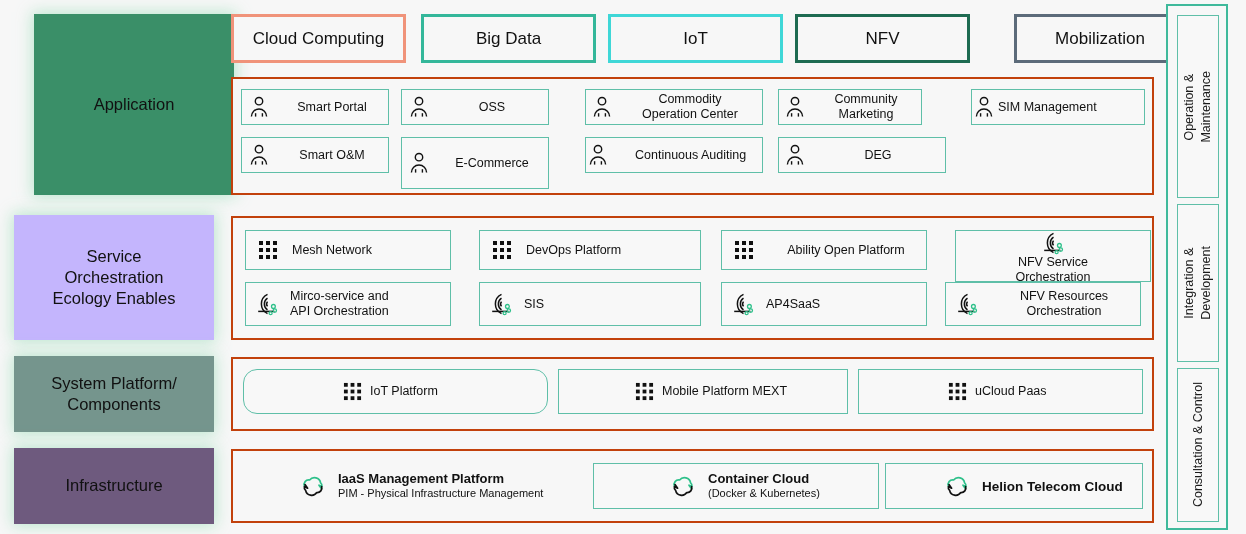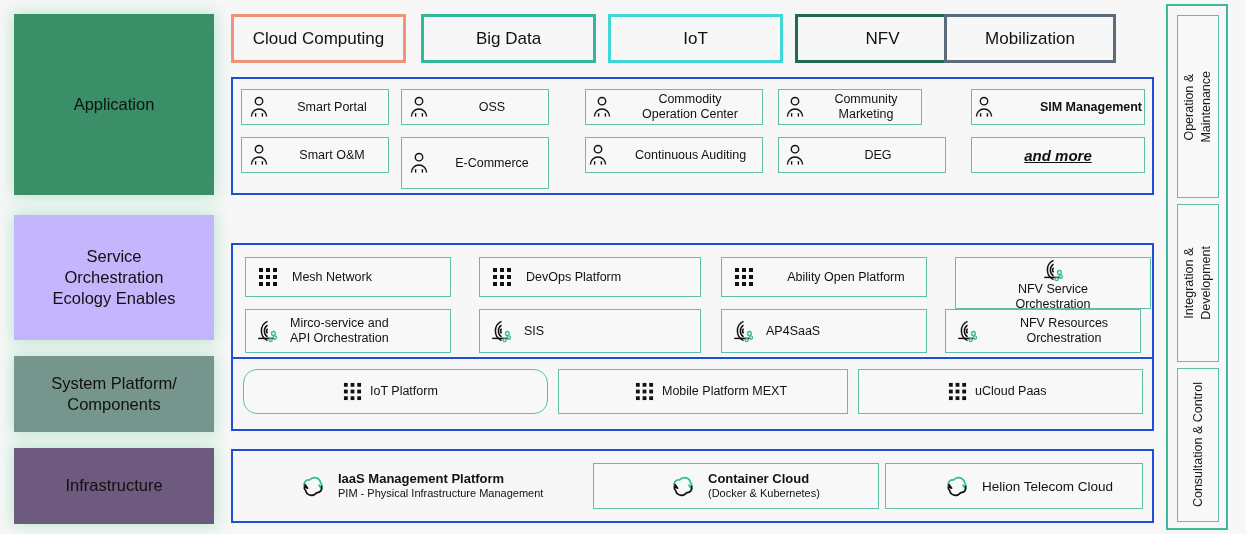--- a/index.html
+++ b/index.html
@@ -18,21 +18,21 @@
     display:flex;align-items:center;justify-content:center;
     text-align:center;line-height:1.28;
     font-size:16.5px;color:#111;
     box-shadow:0 0 14px 2px rgba(170,225,195,.75);
   }
   .layer-label span{display:block;padding:0 6px;}
 
   
   .frame{
     position:absolute;
-    border:2px solid #1d4ed8;
+    border:2px solid #c2410c;
     background:#f7f7f7;
     box-sizing:border-box;
   }
 
   
   .tag{
     position:absolute;top:14px;height:49px;
     border:3px solid #3fb99b;
     background:#f7f7f7;
     box-sizing:border-box;
@@ -55,21 +55,21 @@
 
   .andmore{
     font-style:italic;font-weight:bold;font-size:15px;
     text-decoration:underline;text-align:center;width:100%;
   }
 
   
   .infra-txt{display:flex;flex-direction:column;justify-content:center;line-height:1.25;}
   .infra-title{font-size:13px;font-weight:bold;}
   .infra-sub{font-size:11px;}
-  .infra-one{font-size:13.5px;font-weight:normal;}
+  .infra-one{font-size:13.5px;font-weight:bold;}
 
   
   #rail{
     position:absolute;left:1166px;top:4px;width:62px;height:526px;
     border:2px solid #3fb99b;background:#f7f7f7;box-sizing:border-box;
   }
   .rail-box{
     position:absolute;left:9px;width:42px;
     border:1.5px solid #5fbfa8;background:#f8f8f8;box-sizing:border-box;
     display:flex;align-items:center;justify-content:center;
@@ -77,21 +77,21 @@
   .rail-box .vtxt{
     writing-mode:vertical-rl;transform:rotate(180deg);
     font-size:12.5px;line-height:1.35;text-align:center;white-space:pre;
   }
 </style>
 </head>
 <body>
 
 <div id="stage">
 
-  <div class="layer-label" style="top:14px;height:181px;background:#3a8f68;">
+  <div class="layer-label" style="top:14px;height:181px;background:#3a8f68;margin-left:20px;">
     <span>Application</span>
   </div>
 
   <div class="layer-label" style="top:215px;height:125px;background:#c4b5fd;">
     <span class="ml">Service<br>Orchestration<br>Ecology Enables</span>
   </div>
 
   <div class="layer-label" style="top:356px;height:76px;background:#75958d;">
     <span class="ml">System Platform/<br>Components</span>
   </div>
@@ -105,21 +105,21 @@
   </div>
   <div class="tag" style="left:421px;width:175px;border-color:#34b79a;">
     <span>Big Data</span>
   </div>
   <div class="tag" style="left:608px;width:175px;border-color:#3fd7d7;">
     <span>IoT</span>
   </div>
   <div class="tag" style="left:795px;width:175px;border-color:#1e6b51;">
     <span>NFV</span>
   </div>
-  <div class="tag" style="left:944px;width:172px;border-color:#5c6b7a;">
+  <div class="tag" style="left:1014px;width:172px;border-color:#5c6b7a;">
     <span>Mobilization</span>
   </div>
 
   <div class="frame" style="left:231px;top:77px;width:923px;height:118px;">
 
     <div class="card" style="left:8px;top:10px;width:148px;height:36px;">
       <span class="ico" style="width:34px;">
         <svg width="20" height="22" viewBox="0 0 20 22">
             <circle cx="10" cy="5.2" r="3.7" fill="none" stroke="#111" stroke-width="1.4"></circle>
             <path d="M2.4 20.6 A7.6 7.6 0 0 1 17.6 20.6" fill="none" stroke="#111" stroke-width="1.4"></path>
@@ -168,21 +168,21 @@
 
     <div class="card" style="left:738px;top:10px;width:174px;height:36px;">
       <span class="ico" style="width:24px;">
         <svg width="20" height="22" viewBox="0 0 20 22">
             <circle cx="10" cy="5.2" r="3.7" fill="none" stroke="#111" stroke-width="1.4"></circle>
             <path d="M2.4 20.6 A7.6 7.6 0 0 1 17.6 20.6" fill="none" stroke="#111" stroke-width="1.4"></path>
             <line x1="6.6" y1="17.2" x2="6.6" y2="20.6" stroke="#111" stroke-width="1.4"></line>
             <line x1="13.4" y1="17.2" x2="13.4" y2="20.6" stroke="#111" stroke-width="1.4"></line>
           </svg>
       </span>
-      <span class="txt" style="text-align:right;font-weight:bold;">SIM Management</span>
+      <span class="txt" style="text-align:left;">SIM Management</span>
     </div>
 
     <div class="card" style="left:8px;top:58px;width:148px;height:36px;">
       <span class="ico" style="width:34px;">
         <svg width="20" height="22" viewBox="0 0 20 22">
             <circle cx="10" cy="5.2" r="3.7" fill="none" stroke="#111" stroke-width="1.4"></circle>
             <path d="M2.4 20.6 A7.6 7.6 0 0 1 17.6 20.6" fill="none" stroke="#111" stroke-width="1.4"></path>
             <line x1="6.6" y1="17.2" x2="6.6" y2="20.6" stroke="#111" stroke-width="1.4"></line>
             <line x1="13.4" y1="17.2" x2="13.4" y2="20.6" stroke="#111" stroke-width="1.4"></line>
           </svg>
@@ -219,26 +219,23 @@
         <svg width="20" height="22" viewBox="0 0 20 22">
             <circle cx="10" cy="5.2" r="3.7" fill="none" stroke="#111" stroke-width="1.4"></circle>
             <path d="M2.4 20.6 A7.6 7.6 0 0 1 17.6 20.6" fill="none" stroke="#111" stroke-width="1.4"></path>
             <line x1="6.6" y1="17.2" x2="6.6" y2="20.6" stroke="#111" stroke-width="1.4"></line>
             <line x1="13.4" y1="17.2" x2="13.4" y2="20.6" stroke="#111" stroke-width="1.4"></line>
           </svg>
       </span>
       <span class="txt">DEG</span>
     </div>
 
-    <div class="card" style="left:738px;top:58px;width:174px;height:36px;">
-      <span class="andmore">and more</span>
-    </div>
-  </div>
-
-  <div class="frame" style="left:231px;top:216px;width:923px;height:124px;margin-top:27px;">
+  </div>
+
+  <div class="frame" style="left:231px;top:216px;width:923px;height:124px;">
 
     <div class="card" style="left:12px;top:12px;width:206px;height:40px;">
       <span class="ico" style="width:44px;">
         <svg width="20" height="20" viewBox="0 0 20 20">
           <g fill="#111">
               <rect x="1" y="1" width="4" height="4"></rect>
               <rect x="8" y="1" width="4" height="4"></rect>
               <rect x="15" y="1" width="4" height="4"></rect>
           <rect x="1" y="8" width="4" height="4"></rect>
               <rect x="8" y="8" width="4" height="4"></rect>

